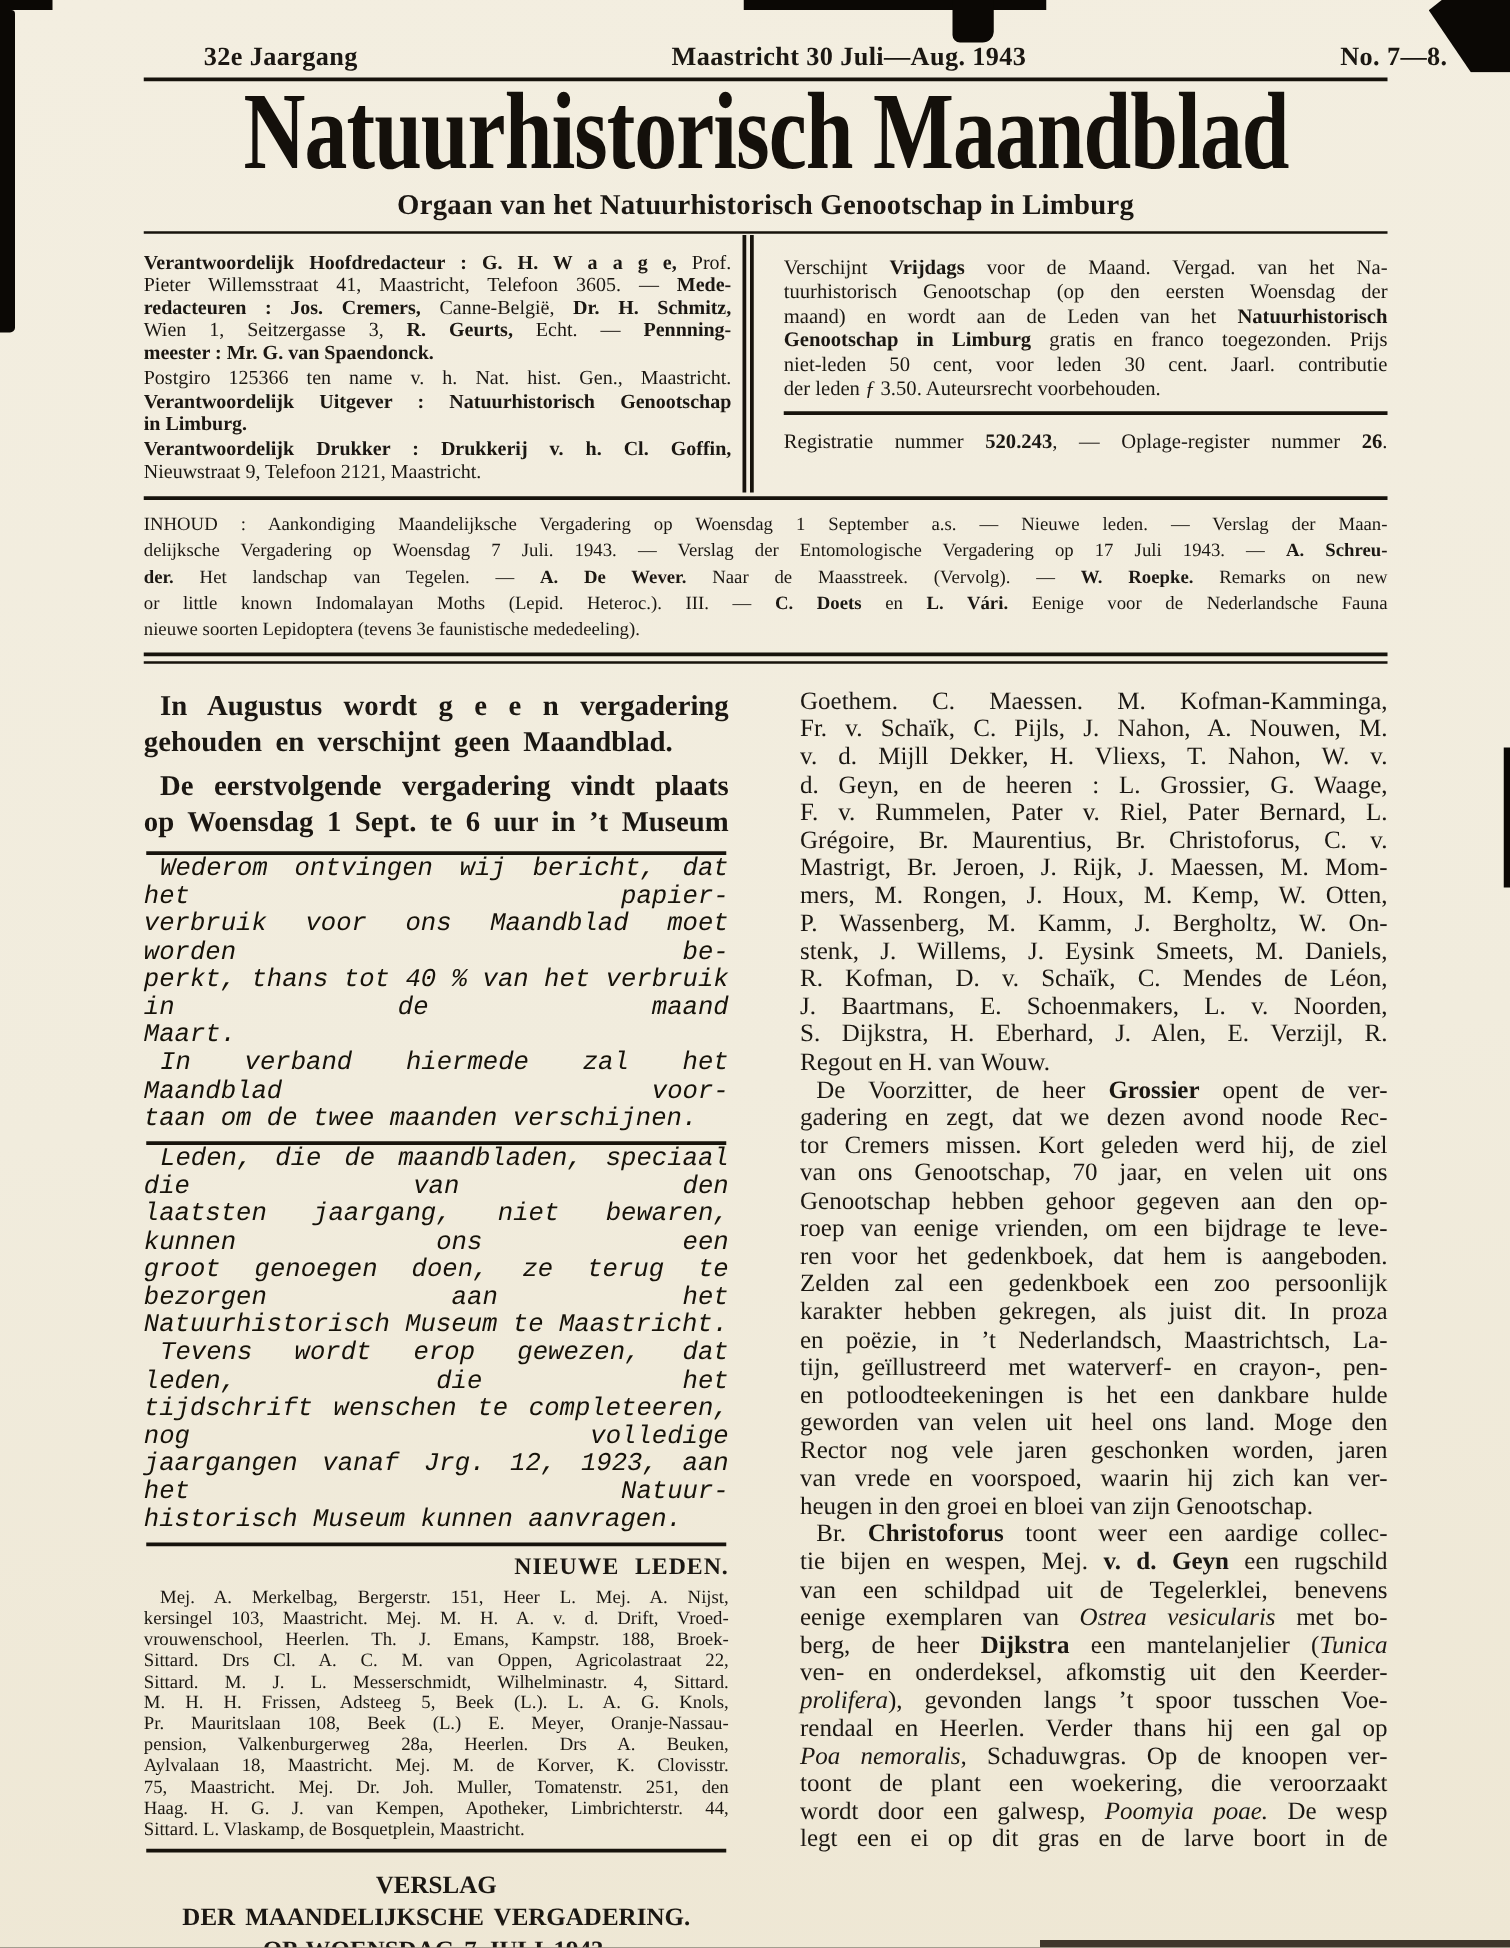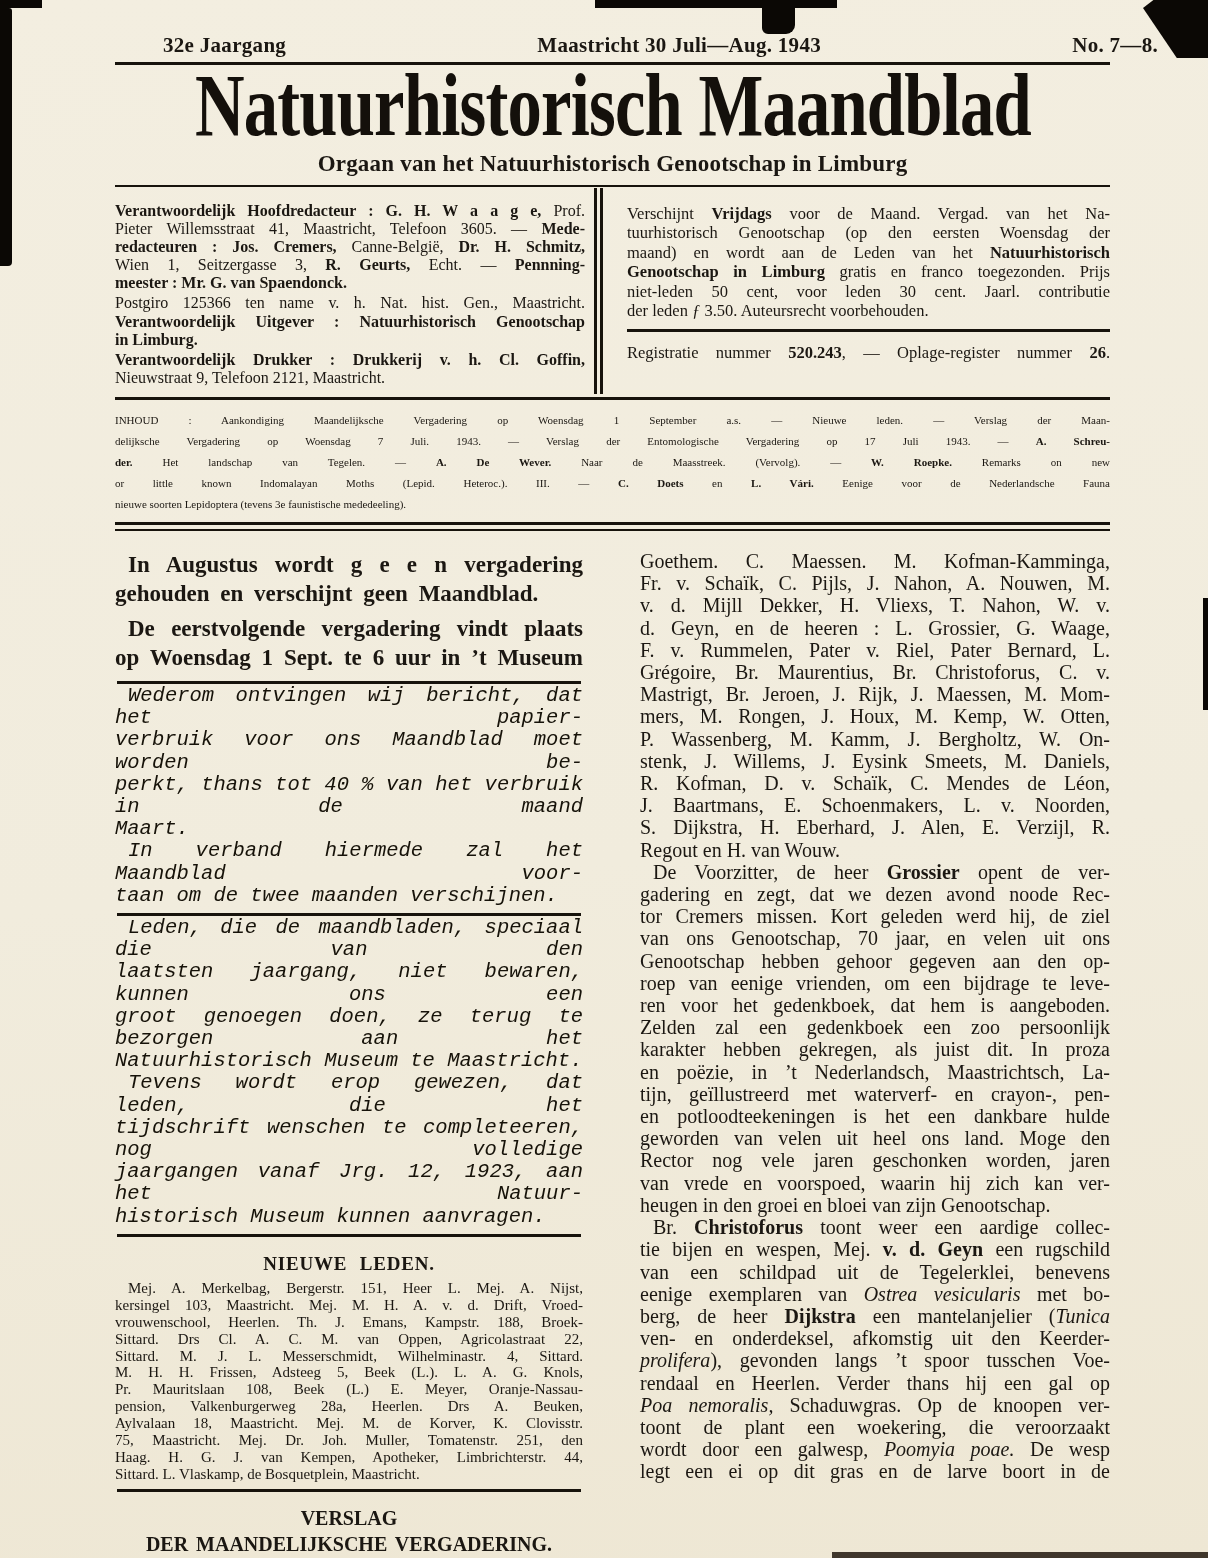--- a/index.html
+++ b/index.html
@@ -37,37 +37,37 @@
   .masthead{position:absolute;top:198px;left:0;width:995px;height:198px;}
   .mh-left{position:absolute;left:0;top:4px;width:470px;font-size:16px;line-height:17.9px;}
   .mh-left .para + .para{margin-top:2px;}
   .mh-divider{
     position:absolute;left:479px;top:-10px;height:206px;width:9px;
     border-left:3px solid #17130c;border-right:3px solid #17130c;box-sizing:border-box;
   }
   .mh-right{position:absolute;left:512px;top:6px;width:483px;font-size:16.5px;line-height:19.4px;}
   .mh-rule{height:3px;background:#17130c;margin-top:9px;}
   .mh-reg{margin-top:11px;}
-  .inhoud{position:absolute;top:410px;left:0;width:995px;font-size:11px;line-height:21px;}
+  .inhoud{position:absolute;top:410px;left:0;width:995px;font-size:15px;line-height:21px;}
   .dbl-rule{
     position:absolute;top:522px;left:0;width:995px;height:4px;
     border-top:3px solid #17130c;border-bottom:2px solid #17130c;box-sizing:content-box;
   }
   
   .col-left{position:absolute;left:0;top:550px;width:468px;}
   .col-right{position:absolute;left:525px;top:550px;width:470px;font-size:20px;line-height:22.2px;}
   .hr3{height:3px;background:#17130c;margin:0 2px;}
   .announce{font-size:23px;font-weight:bold;line-height:29px;word-spacing:2px;}
   .announce .lastline{word-spacing:5px;}
   .announce + .announce{margin-top:6px;}
   .a-rule1{margin-top:9px;}
   .italic-block{font-style:italic;font-size:20.5px;line-height:22.2px;margin-top:1px;color:#161209;font-family:Liberation Mono, monospace;}
   .i-rule{margin-top:6px;}
   .nl-heading{
-    margin-top:15px;text-align:center;font-size:19px;font-weight:bold;
+    margin-top:5px;text-align:right;font-size:19px;font-weight:bold;
     letter-spacing:.8px;word-spacing:7px;line-height:24px;
   }
   .small-block{font-size:15px;line-height:16.9px;margin-top:4px;}
   .s-rule{margin-top:6px;}
   .verslag-heading{margin-top:13px;font-size:20px;font-weight:bold;line-height:26px;word-spacing:3px;}
   .body-block{font-size:20px;line-height:23.4px;margin-top:8px;}
   
   .line{text-align:justify;text-align-last:justify;}
   .line.lastline{text-align:justify;text-align-last:left;}
   .line.cline{text-align:center;text-align-last:center;}

